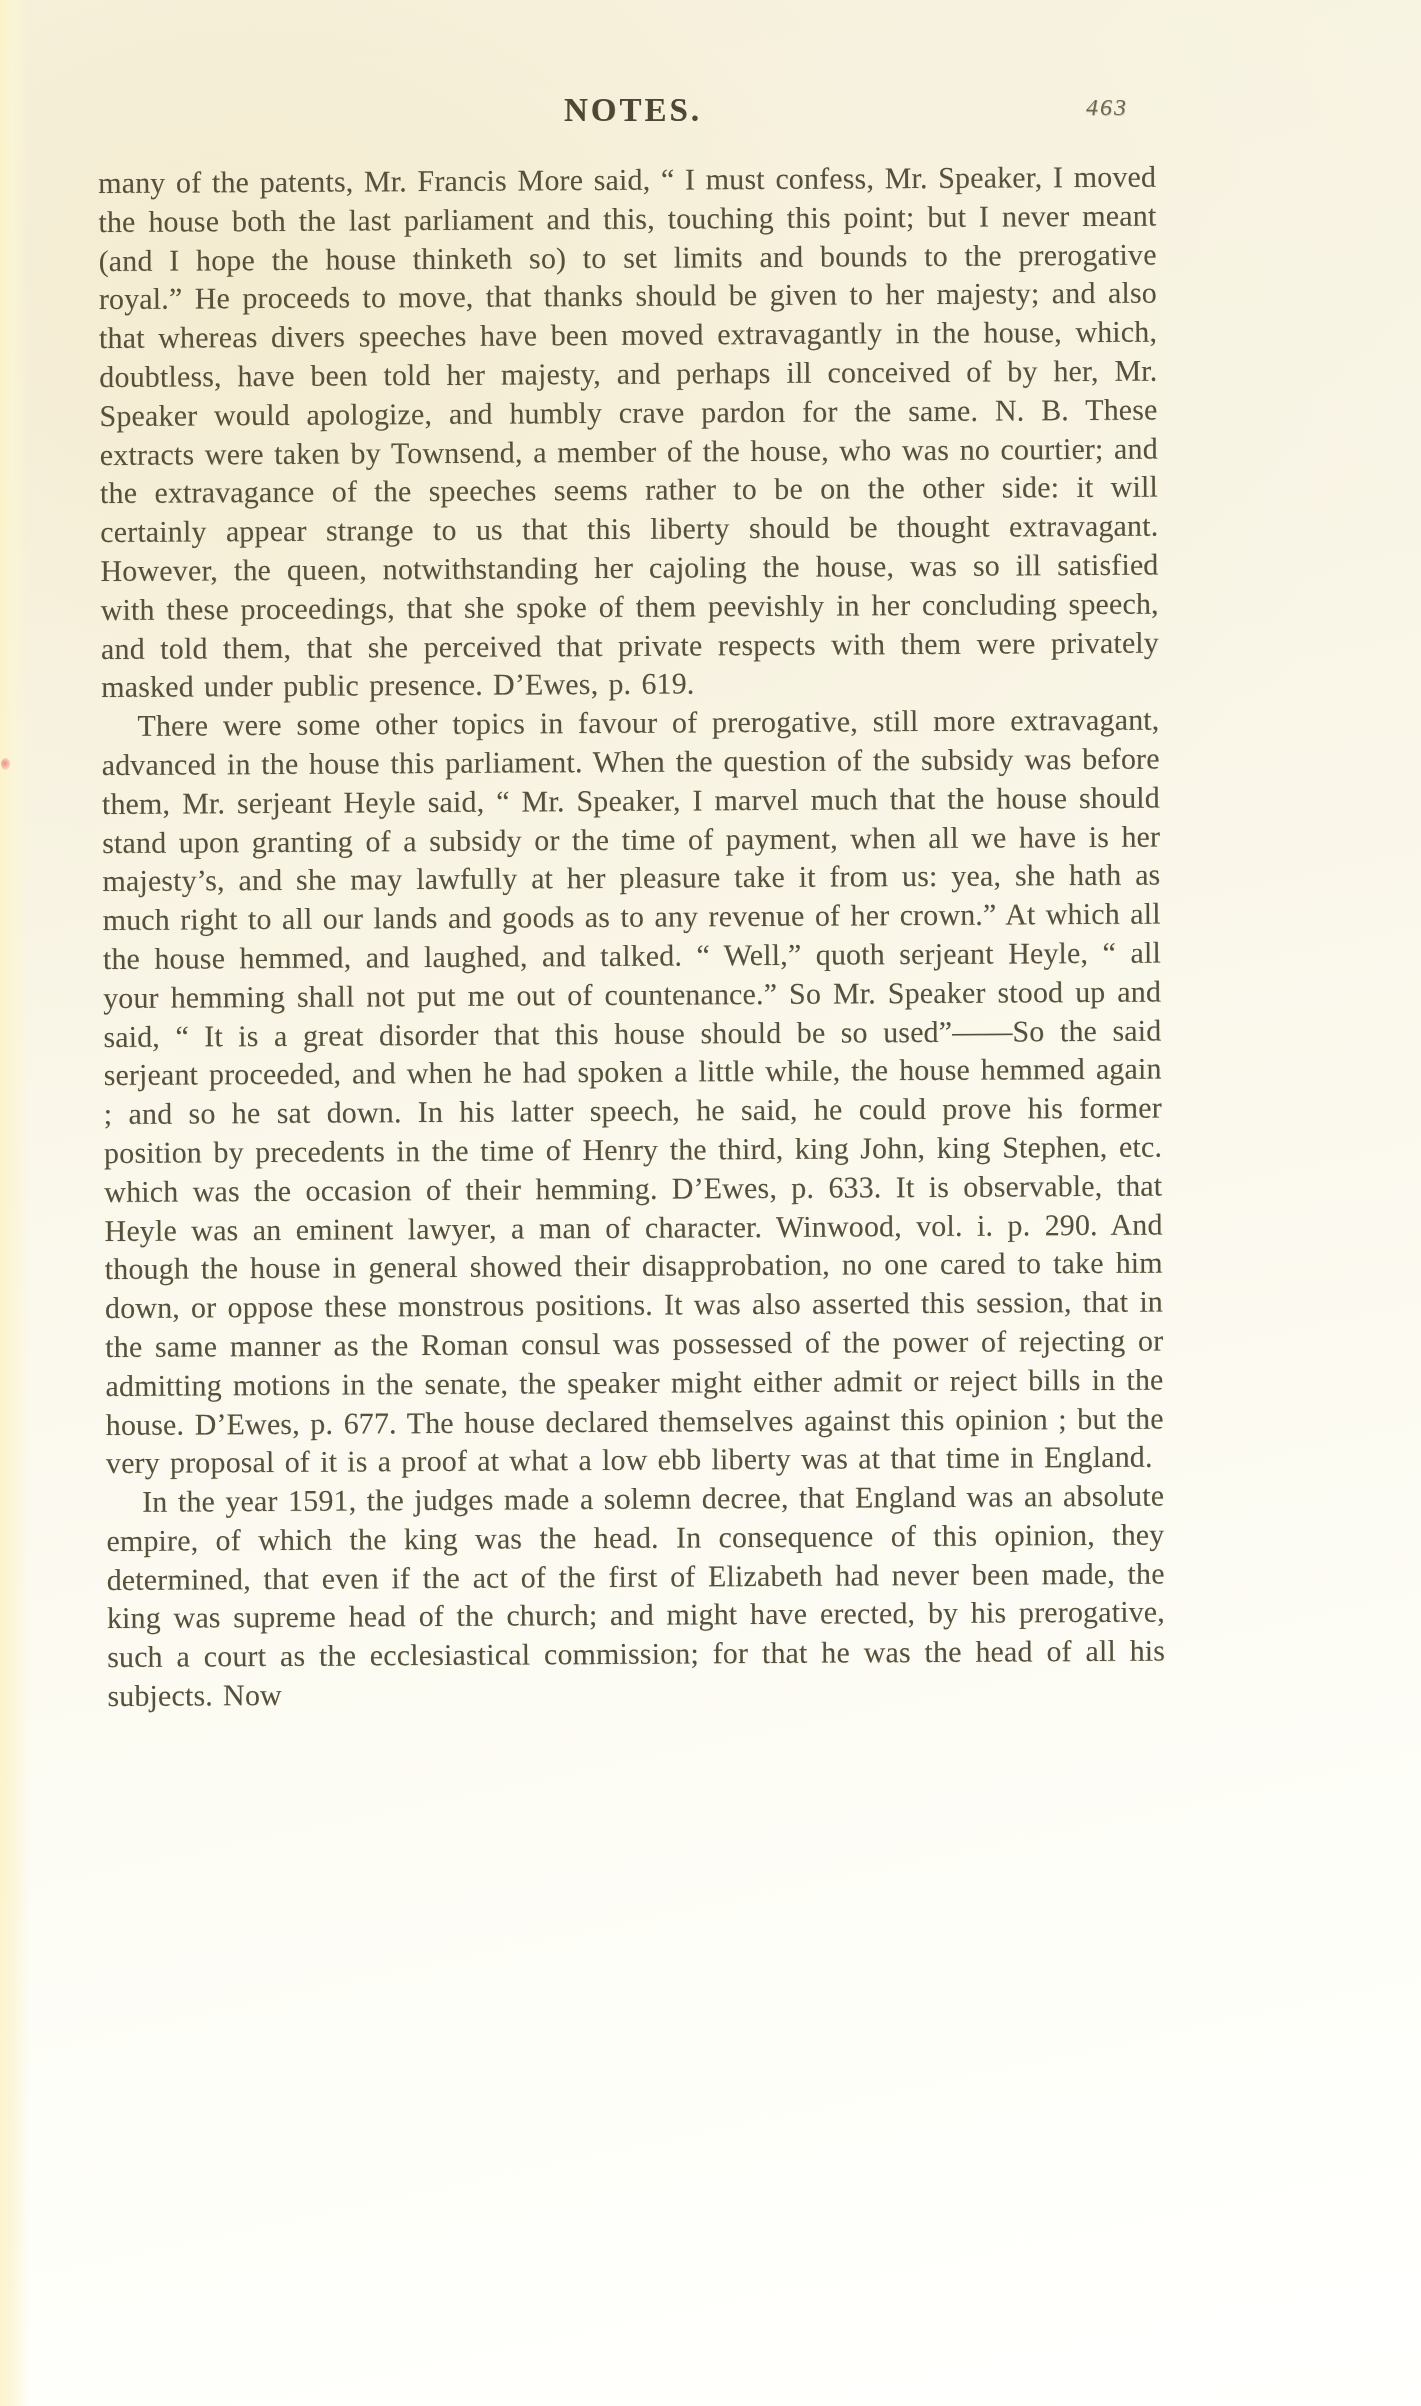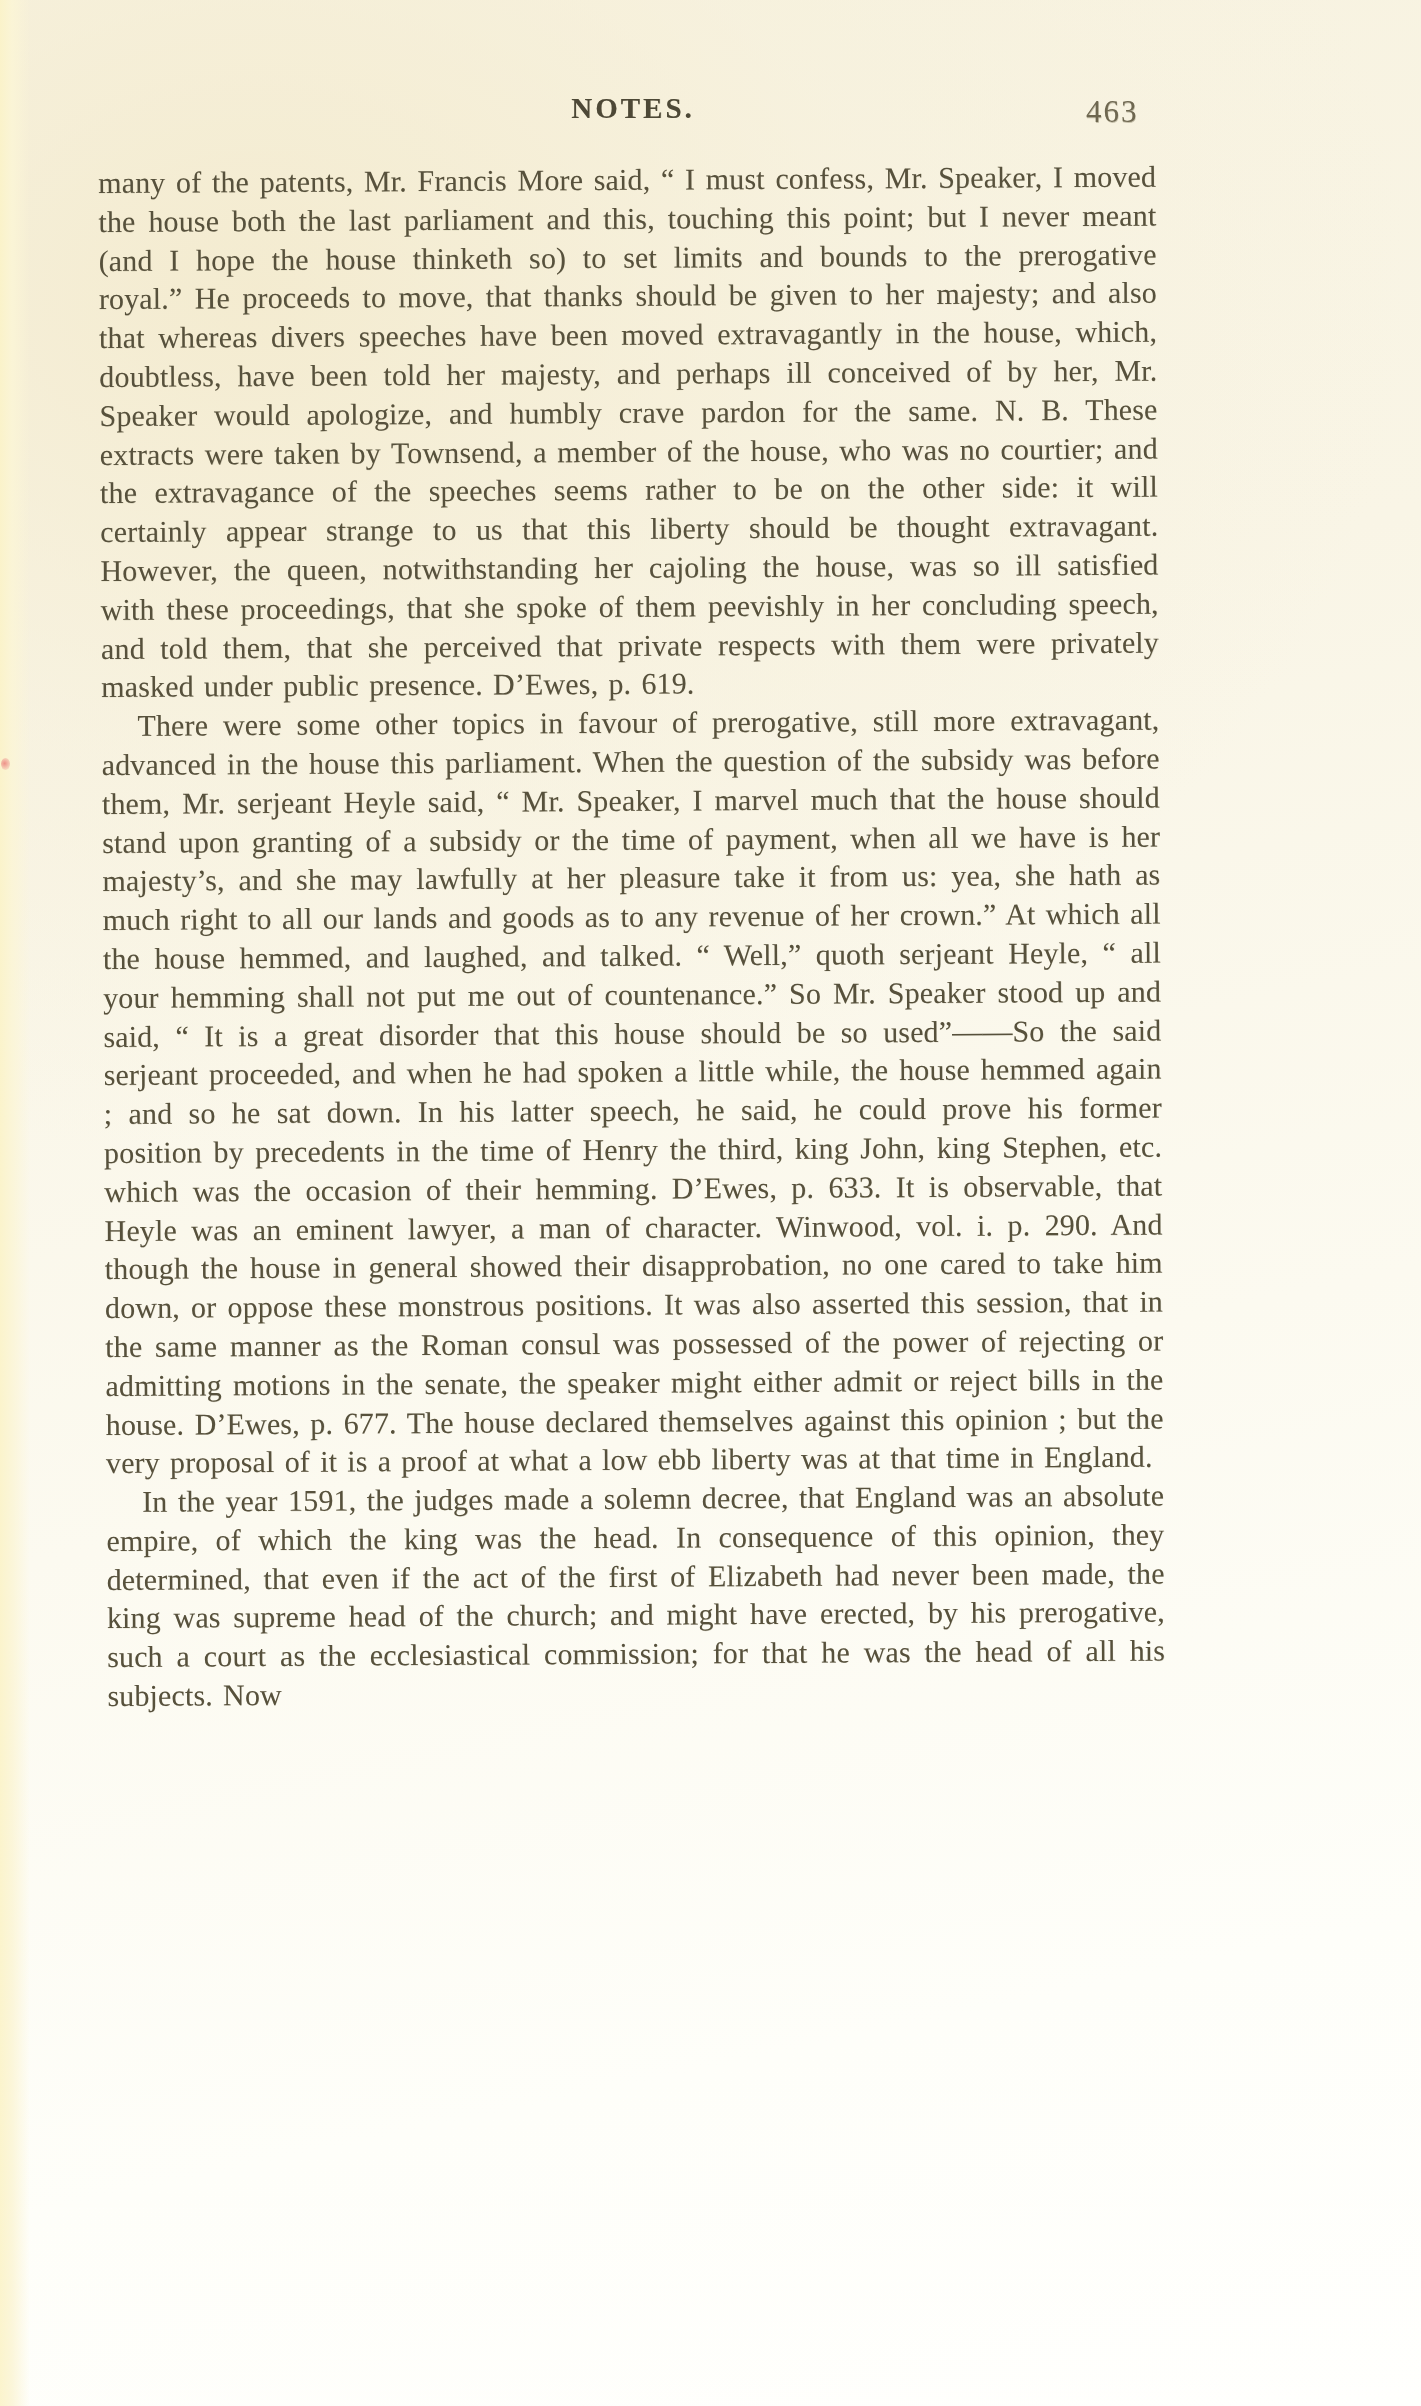--- a/index.html
+++ b/index.html
@@ -29,35 +29,36 @@
     height: 2406px;
     background: linear-gradient(90deg, #fbf3c8 0%, #fbf5d6 40%, rgba(251,246,219,0.0) 100%);
     opacity: 0.9;
   }
   .header-title {
     position: absolute;
     left: 548px;
     top: 92px;
     width: 170px;
     text-align: center;
-    font-size: 29px;
+    font-size: 33px;
     font-weight: 600;
     letter-spacing: 3px;
     color: #4d4836;
     text-shadow: 0.4px 0.4px 0 rgba(90,84,64,0.35);
   }
   .page-number {
     position: absolute;
     left: 1086px;
     top: 94px;
-    font-size: 31px;
+    font-size: 24px;
     font-weight: 500;
     letter-spacing: 2px;
     color: #6e6750;
     text-shadow: 0.5px 0.5px 0.5px rgba(120,112,84,0.4);
+    font-style: italic;
   }
   .text-block {
     position: absolute;
     left: 98px;
     top: 164px;
     width: 1058px;
     font-size: 30px;
     line-height: 38.8px;
     color: #57513c;
     text-align: justify;

